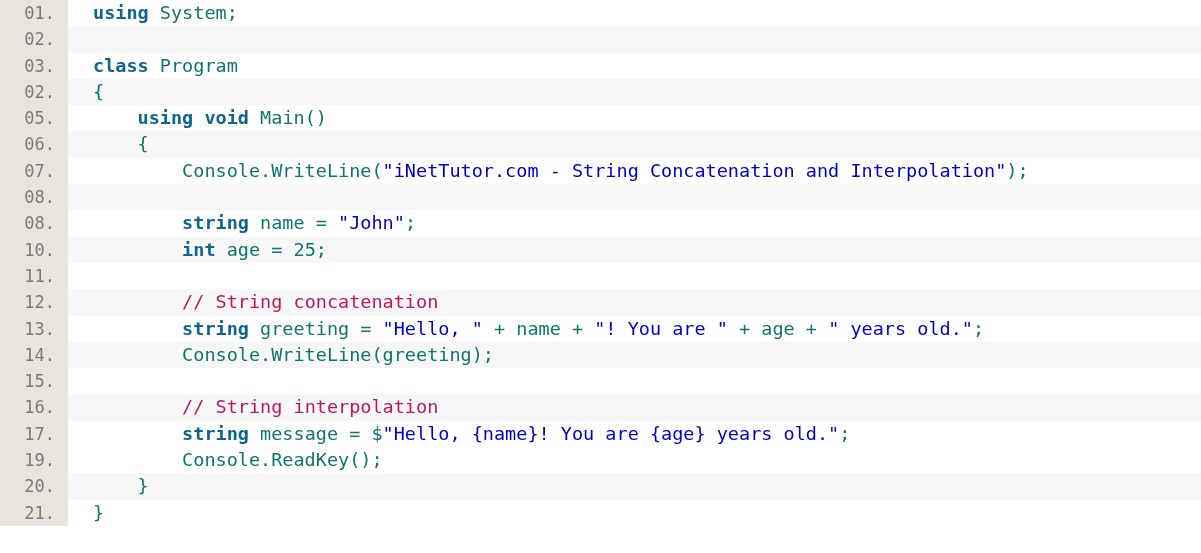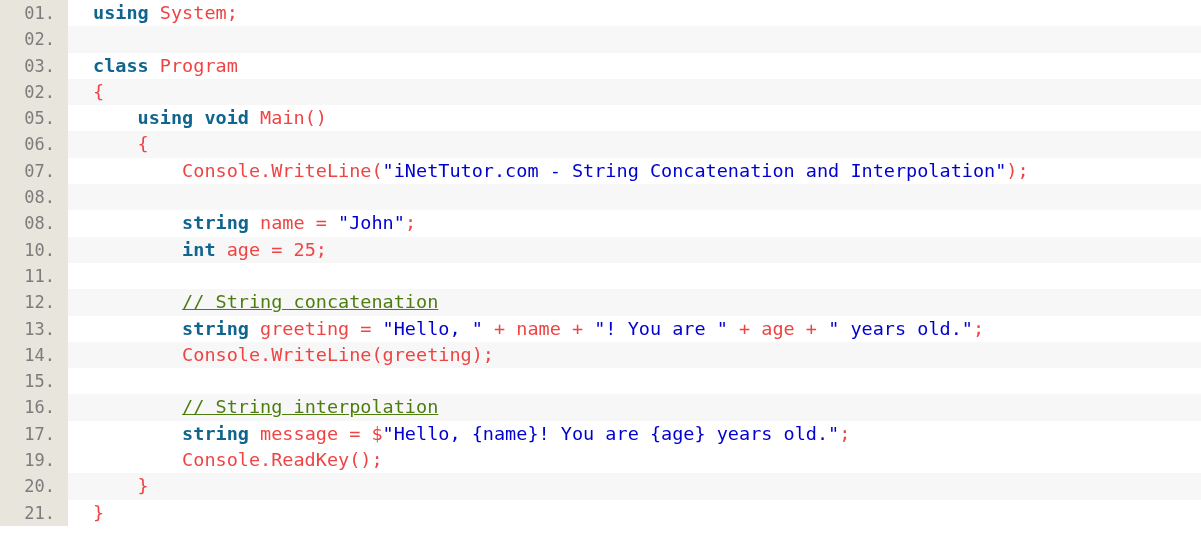--- a/index.html
+++ b/index.html
@@ -69,25 +69,24 @@
   }
 
   .tok-kw {
     color: #10658f;
     font-weight: bold;
   }
   .tok-str {
     color: #0000d2;
   }
   .tok-com {
-    color: #4d7c0f;
-    text-decoration: underline;
+    color: #be185d;
   }
   .tok-plain {
-    color: #ef4444;
+    color: #0f766e;
   }
 </style>
 </head>
 <body>
 
 <div class="code-block">
   <div id="rows">
       <div class="code-row">
         <div class="gutter-cell">01.</div>
         <div class="green-bar"></div>

